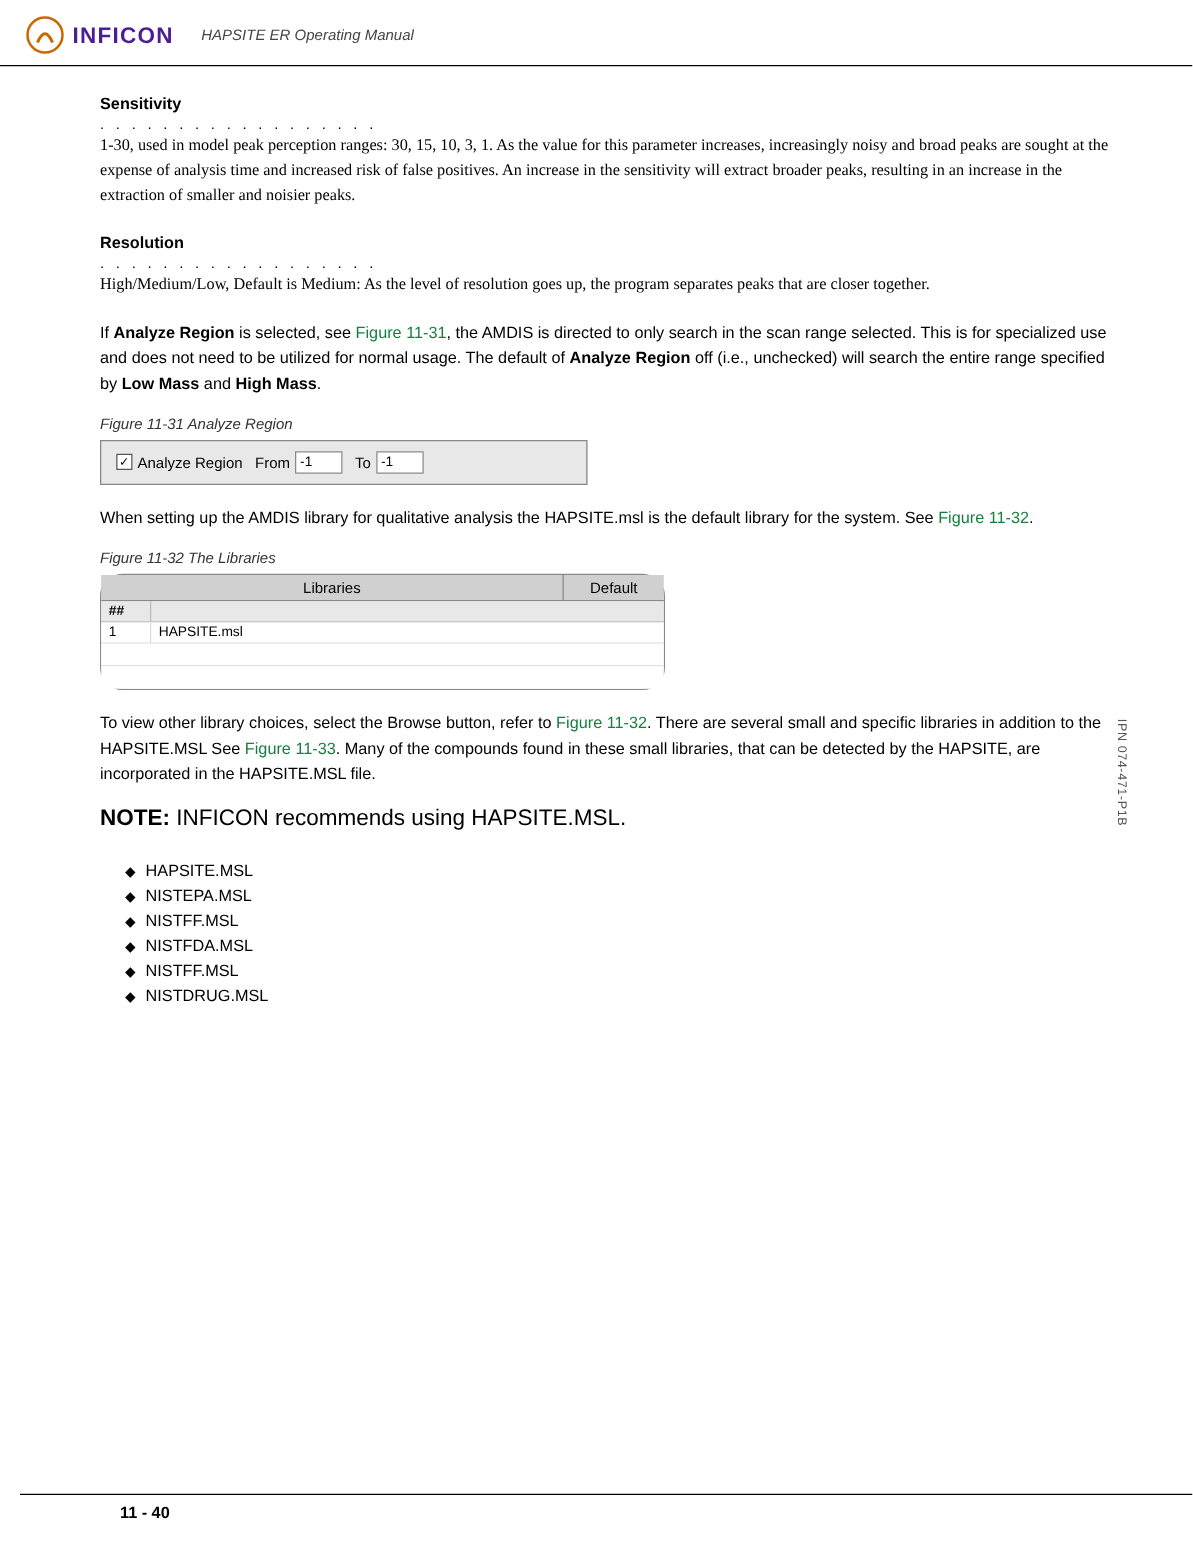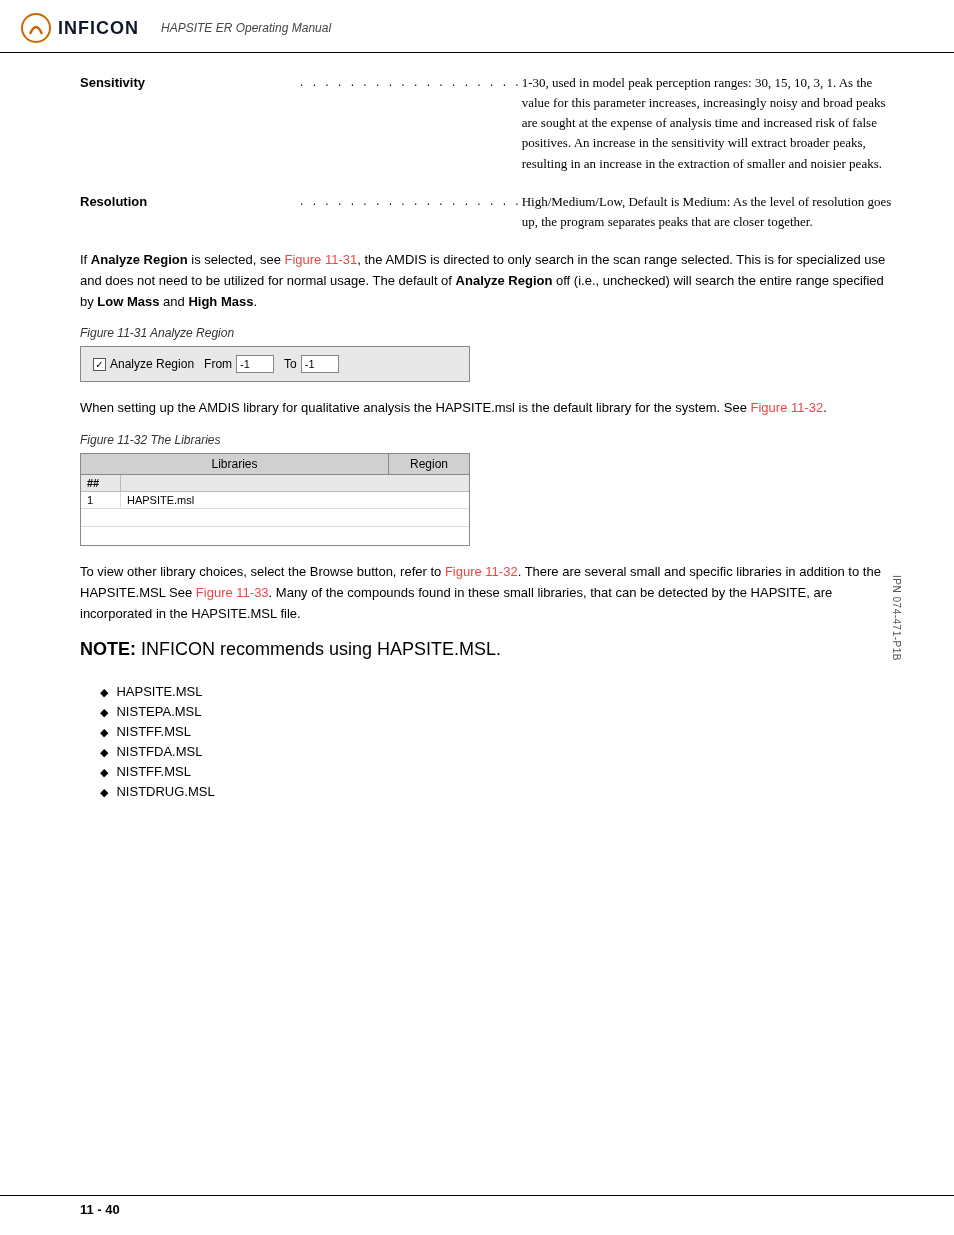--- a/index.html
+++ b/index.html
@@ -27,39 +27,40 @@
       gap: 6px;
     }
     .logo-icon {
       width: 32px;
       height: 32px;
     }
     .logo-text {
       font-size: 18px;
       font-weight: bold;
       letter-spacing: 1px;
-      color: #0f172a;
+      color: #4c1d95;
     }
     .header-subtitle {
       margin-left: 22px;
       font-size: 12px;
       color: #444;
       font-style: italic;
     }
 
     
     .content {
       padding: 10px 60px 30px 80px;
     }
 
     
     .def-row {
       display: flex;
       margin-bottom: 18px;
       align-items: flex-start;
+      flex-direction: column;
     }
     .def-term {
       min-width: 220px;
       font-weight: bold;
       font-size: 13px;
       padding-top: 2px;
     }
     .def-dots {
       min-width: 120px;
       color: #000;
@@ -77,21 +78,21 @@
     
     .body-para {
       font-size: 13px;
       line-height: 1.6;
       margin-bottom: 14px;
     }
     .body-para strong {
       font-weight: bold;
     }
     .link-text {
-      color: #ef4444;
+      color: #15803d;
       text-decoration: none;
     }
 
     
     .figure-caption {
       font-size: 12px;
       font-style: italic;
       margin-bottom: 6px;
       color: #333;
     }
@@ -140,21 +141,22 @@
       background: #fff;
       font-size: 11px;
       padding: 0 3px;
     }
     .field-label {
       font-size: 12px;
     }
 
     
     .figure-libraries {
-      width: 390px;
+      width: 452px;
+      border-radius: 18px;
     }
     .lib-header-row {
       display: flex;
       background: #d0d0d0;
       border-bottom: 1px solid #888;
     }
     .lib-header-main {
       flex: 1;
       text-align: center;
       font-size: 12px;
@@ -235,21 +237,21 @@
     .bullet-diamond {
       color: #000;
       font-size: 11px;
       flex-shrink: 0;
     }
 
     
     .footer {
       position: absolute;
       bottom: 18px;
-      left: 0;
+      left: 16px;
       right: 0;
       border-top: 1.5px solid #000;
       padding: 6px 60px 0 80px;
       display: flex;
       justify-content: space-between;
       align-items: center;
     }
     .footer-page {
       font-size: 13px;
       font-weight: bold;
@@ -325,21 +327,21 @@
     When setting up the AMDIS library for qualitative analysis the HAPSITE.msl is the default library for the system. See <a class="link-text" data-name="figure-32-link" href="#">Figure 11-32</a>.
   </p>
 
   
   <div class="figure-caption" data-name="figure32-caption">Figure 11-32  The Libraries</div>
 
   
   <div class="figure-box figure-libraries" data-name="figure32-box">
     <div class="lib-header-row" data-name="libraries-header-row">
       <div class="lib-header-main" data-name="libraries-header-label">Libraries</div>
-      <div class="lib-header-browse" data-name="browse-button">Region</div>
+      <div class="lib-header-browse" data-name="browse-button">Default</div>
     </div>
     <div class="lib-col-row" data-name="libraries-column-row">
       <div class="lib-col-num" data-name="col-num-header">##</div>
     </div>
     <div class="lib-data-row" data-name="library-row-1">
       <div class="lib-data-num" data-name="lib-row1-num">1</div>
       <div class="lib-data-name" data-name="lib-row1-name">HAPSITE.msl</div>
     </div>
     <div class="lib-empty-row" data-name="lib-empty-row1"></div>
     <div class="lib-empty-row2" data-name="lib-empty-row2"></div>

